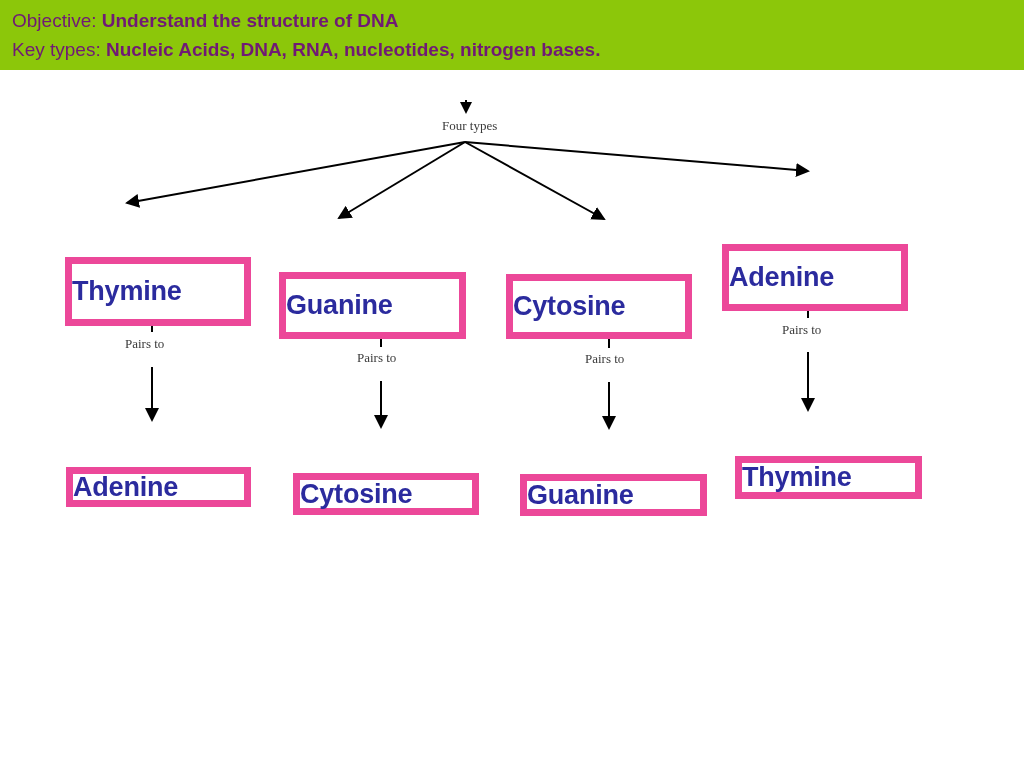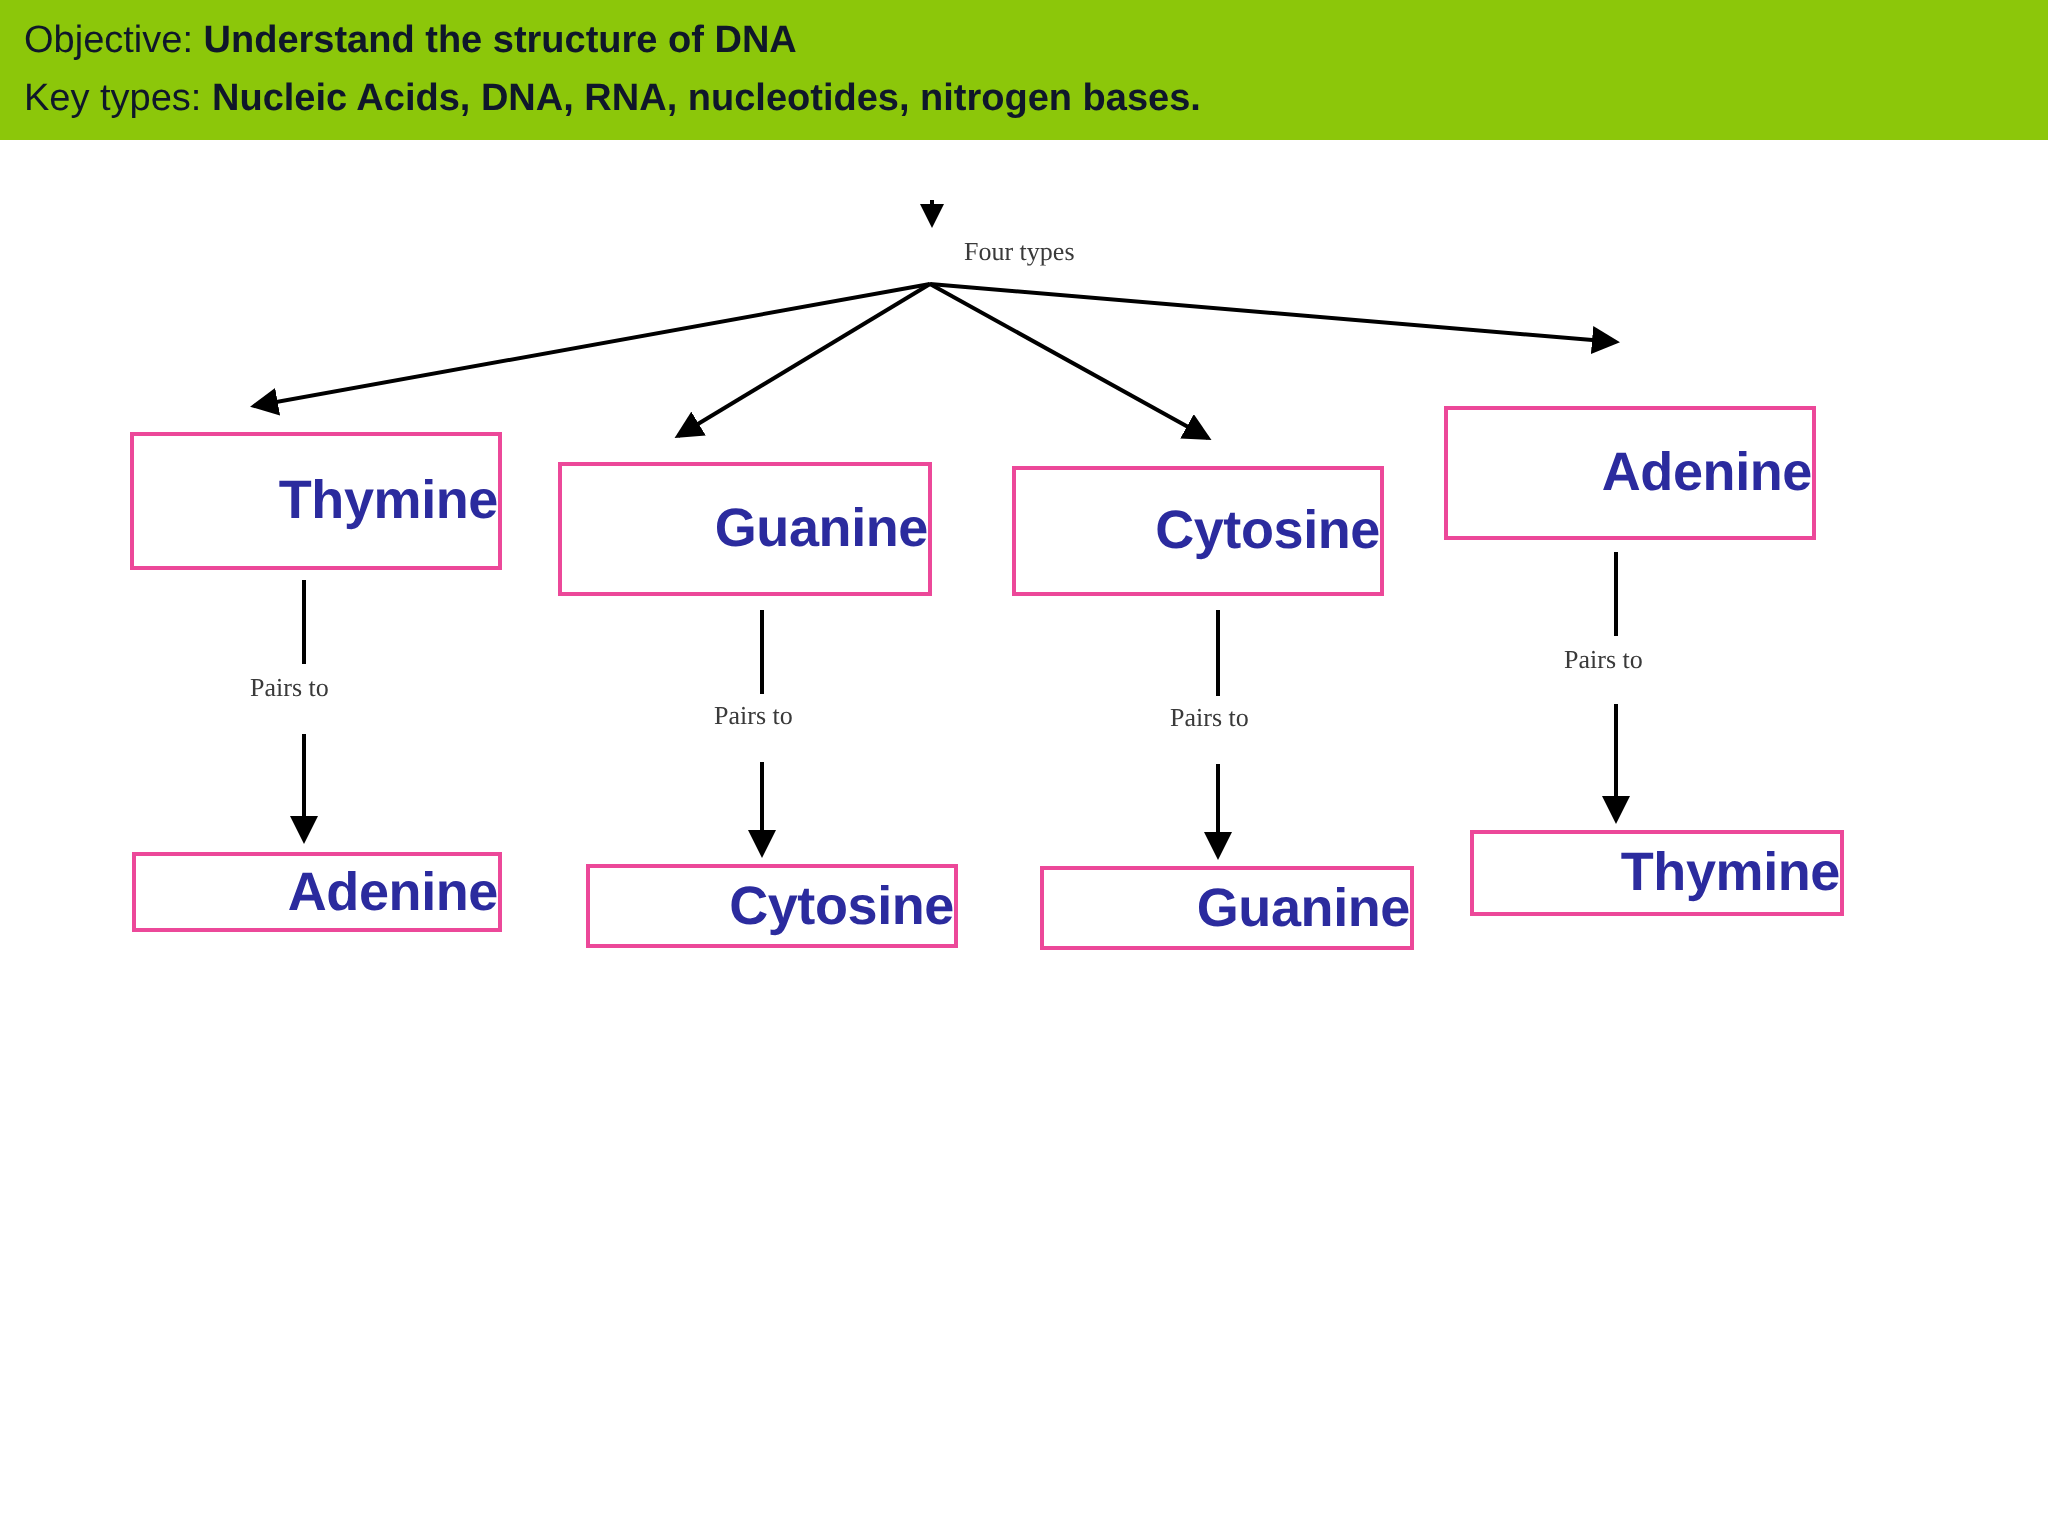--- a/index.html
+++ b/index.html
@@ -20,21 +20,21 @@
     position: absolute;
     left: 0;
     top: 0;
     width: 1024px;
     height: 70px;
     background: #8CC70A;
     box-sizing: border-box;
     padding: 6px 0 0 12px;
   }
   .banner-line {
-    color: #0f172a;
+    color: #701a75;
     font-family: "Liberation Sans", sans-serif;
     font-size: 19px;
     line-height: 29px;
     white-space: nowrap;
   }
   .banner-line .lead {
     font-weight: normal;
   }
   .banner-line .emph {
     font-weight: bold;
@@ -53,26 +53,27 @@
     left: 0;
     top: 0;
     width: 1024px;
     height: 698px;
   }
 
   
   .base-box {
     position: absolute;
     box-sizing: border-box;
-    border: 2px solid #ec4899;
+    border: 7px solid #ec4899;
     background: #ffffff;
     display: flex;
     align-items: center;
-    justify-content: flex-end;
+    justify-content: flex-start;
     z-index: 3;
+    margin-top: 41px;
   }
   .base-box span {
     color: #2B2B9E;
     font-family: "Liberation Sans", sans-serif;
     font-weight: bold;
     font-size: 27px;
     letter-spacing: -0.2px;
     white-space: nowrap;
   }
 
@@ -89,21 +90,21 @@
 
   
   .caption {
     position: absolute;
     color: #3a3a3a;
     font-family: "Liberation Serif", serif;
     font-size: 13px;
     white-space: nowrap;
     z-index: 3;
   }
-  #caption-four-types { left: 442px; top: 48px; margin-left: 40px; }
+  #caption-four-types { left: 442px; top: 48px; }
   #caption-pairs-1    { left: 125px; top: 266px; }
   #caption-pairs-2    { left: 357px; top: 280px; }
   #caption-pairs-3    { left: 585px; top: 281px; }
   #caption-pairs-4    { left: 782px; top: 252px; }
 </style>
 </head>
 <body>
 
 <div id="objective-banner">
   <div class="banner-line">

